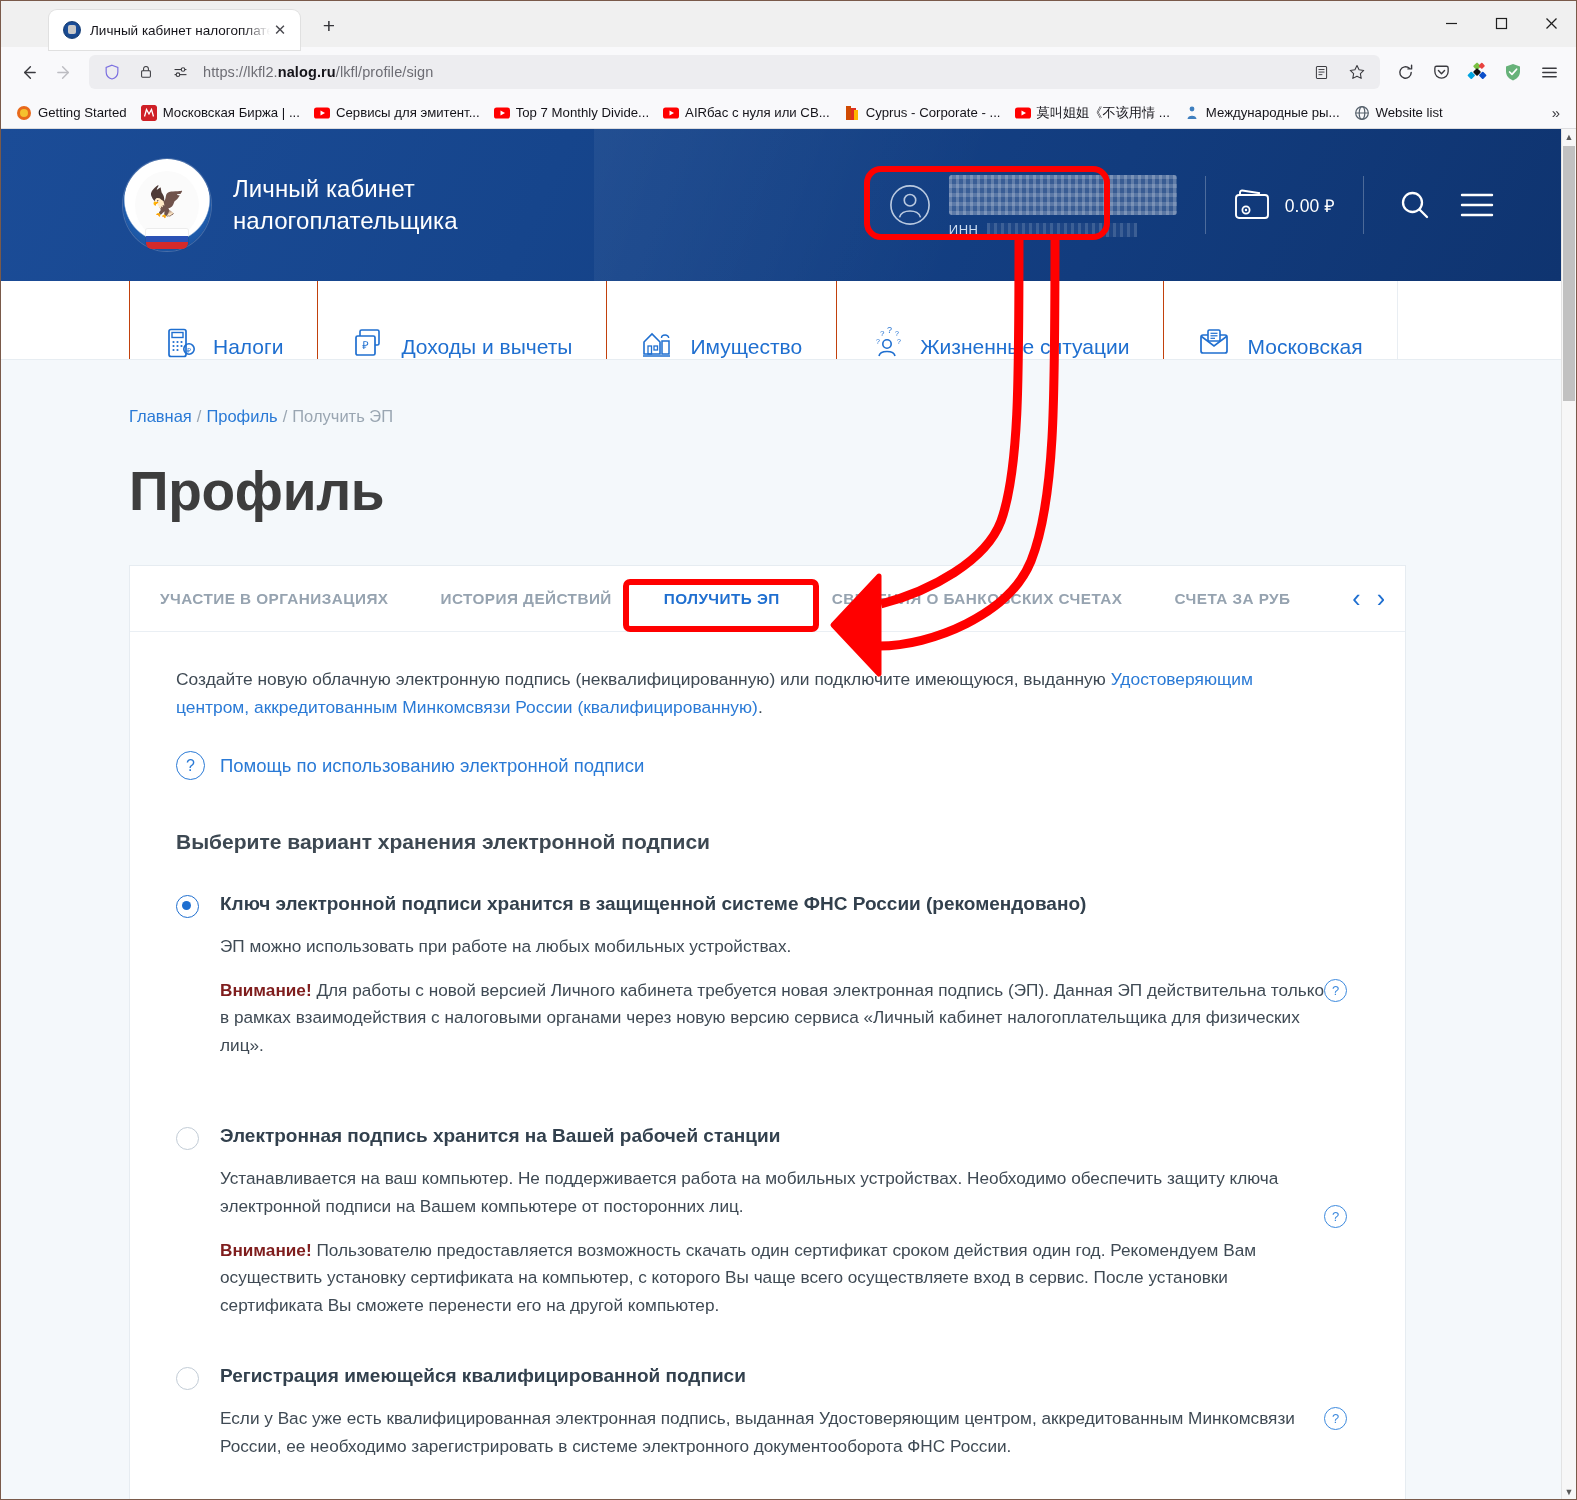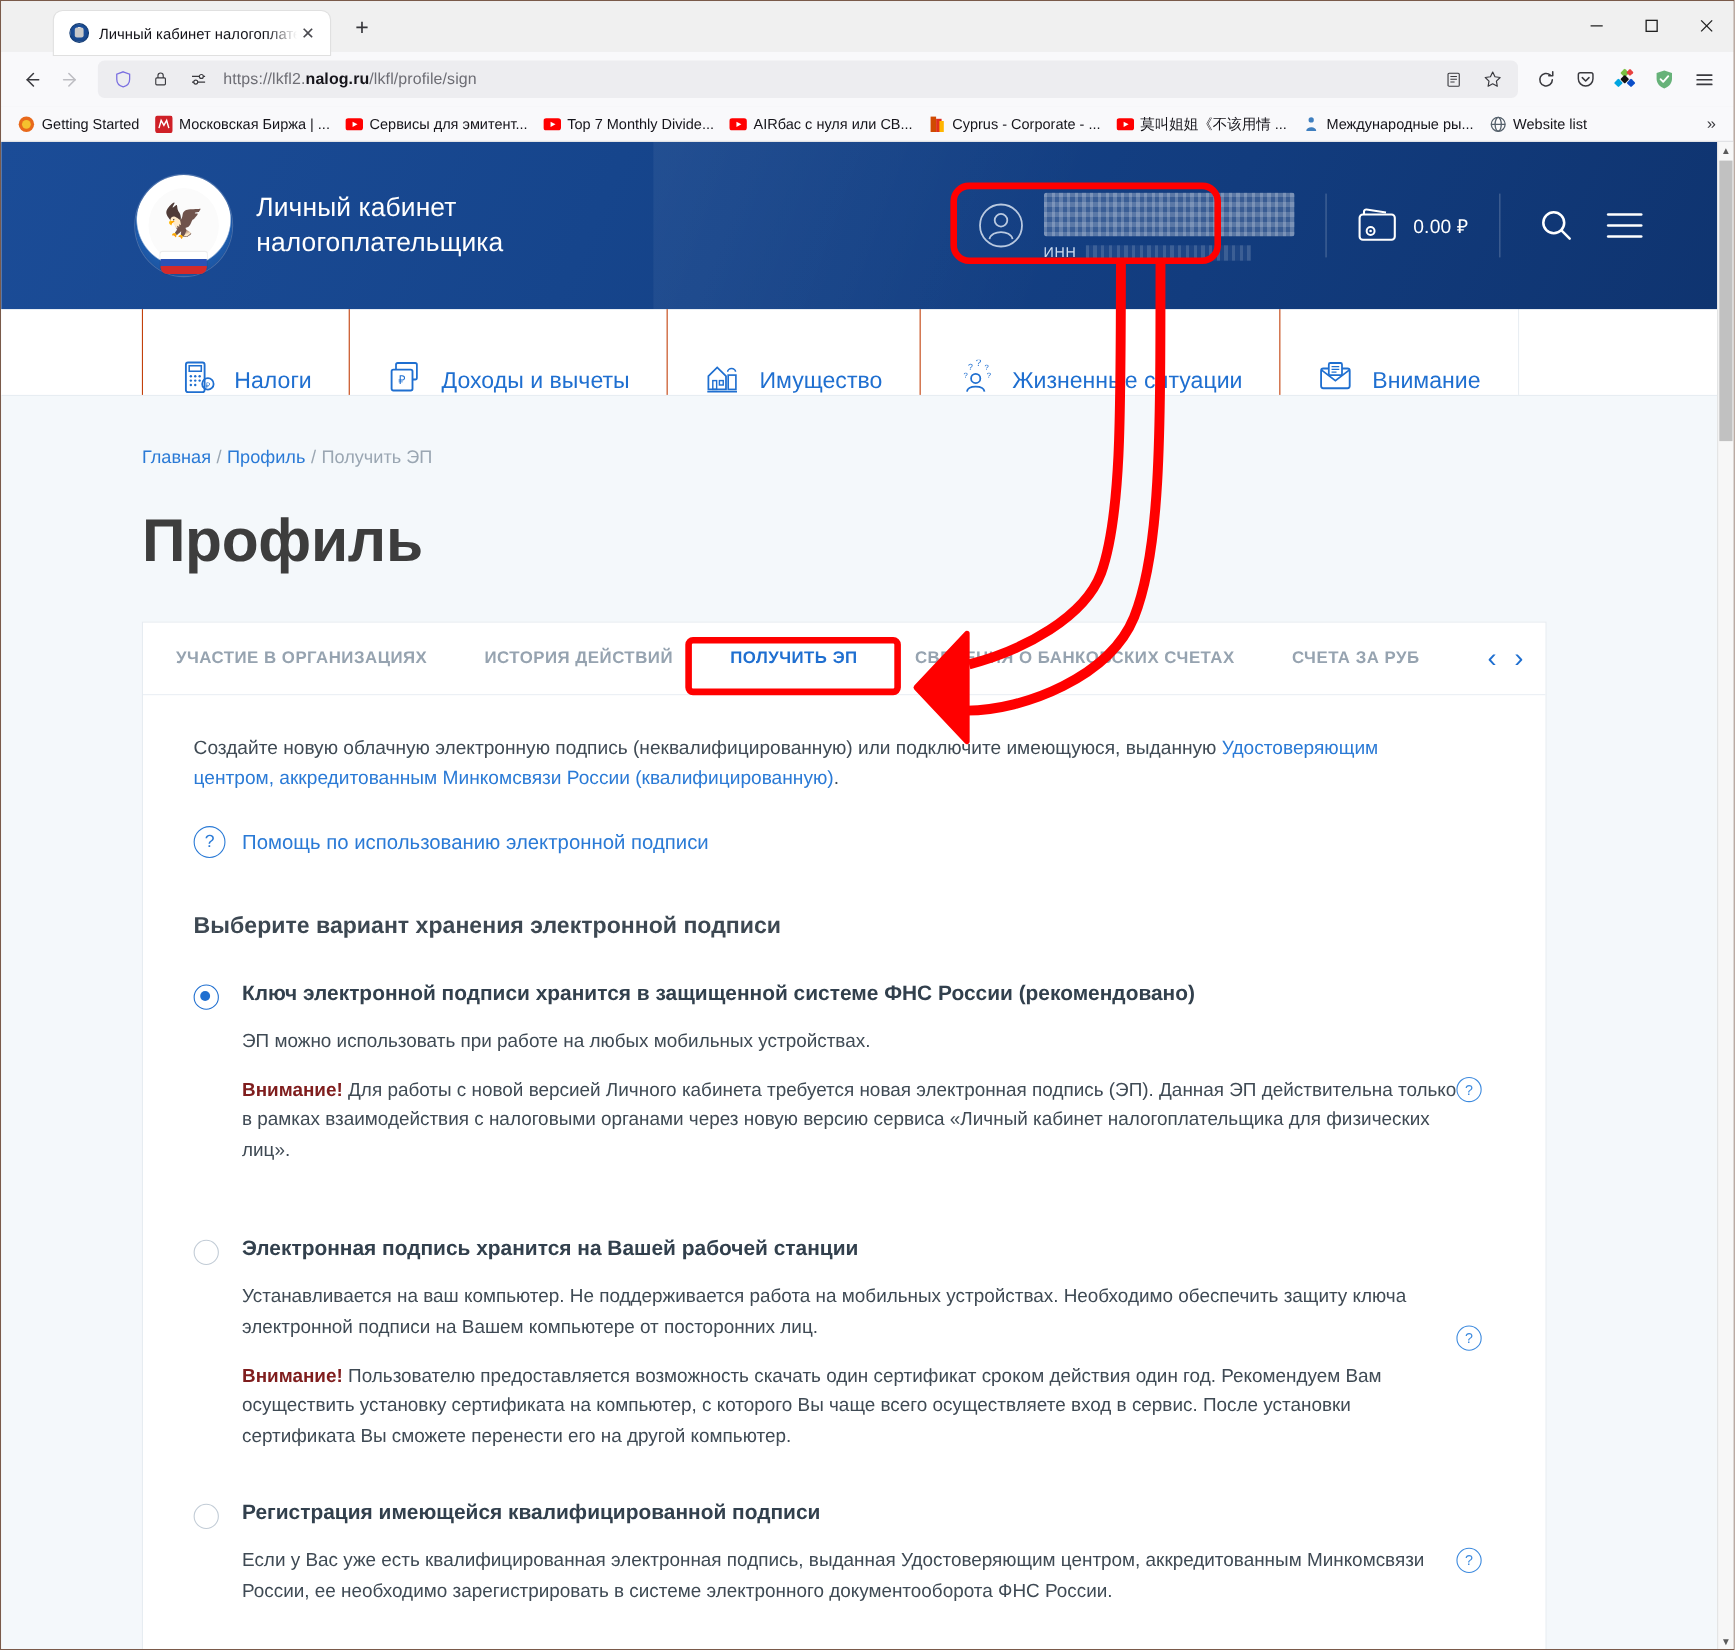--- a/index.html
+++ b/index.html
@@ -626,21 +626,21 @@
         </div>
         <div class="mnav-item">
           <svg class="mnav-ico" viewBox="0 0 32 32">
               <rect x="3" y="8" width="26" height="18" rx="2" fill="none" stroke="#1f6fd0" stroke-width="1.7"></rect>
               <path d="M3.5 9.5 L16 19 L28.5 9.5" fill="none" stroke="#1f6fd0" stroke-width="1.6"></path>
               <rect x="10" y="3" width="12" height="11" rx="1.3" fill="#fff" stroke="#1f6fd0" stroke-width="1.6"></rect>
               <line x1="12.5" y1="6.3" x2="19.5" y2="6.3" stroke="#1f6fd0" stroke-width="1.2"></line>
               <line x1="12.5" y1="8.8" x2="19.5" y2="8.8" stroke="#1f6fd0" stroke-width="1.2"></line>
               <line x1="12.5" y1="11.3" x2="17" y2="11.3" stroke="#1f6fd0" stroke-width="1.2"></line>
             </svg>
-          <span>Внимание</span>
+          <span>Московская</span>
         </div>
       </div>
 
       <div class="content">
         <div class="breadcrumb">
           <a>Главная</a><span class="sep">/</span><a>Профиль</a><span class="sep">/</span><span>Получить ЭП</span>
         </div>
 
         <div class="page-title">Профиль</div>
 

